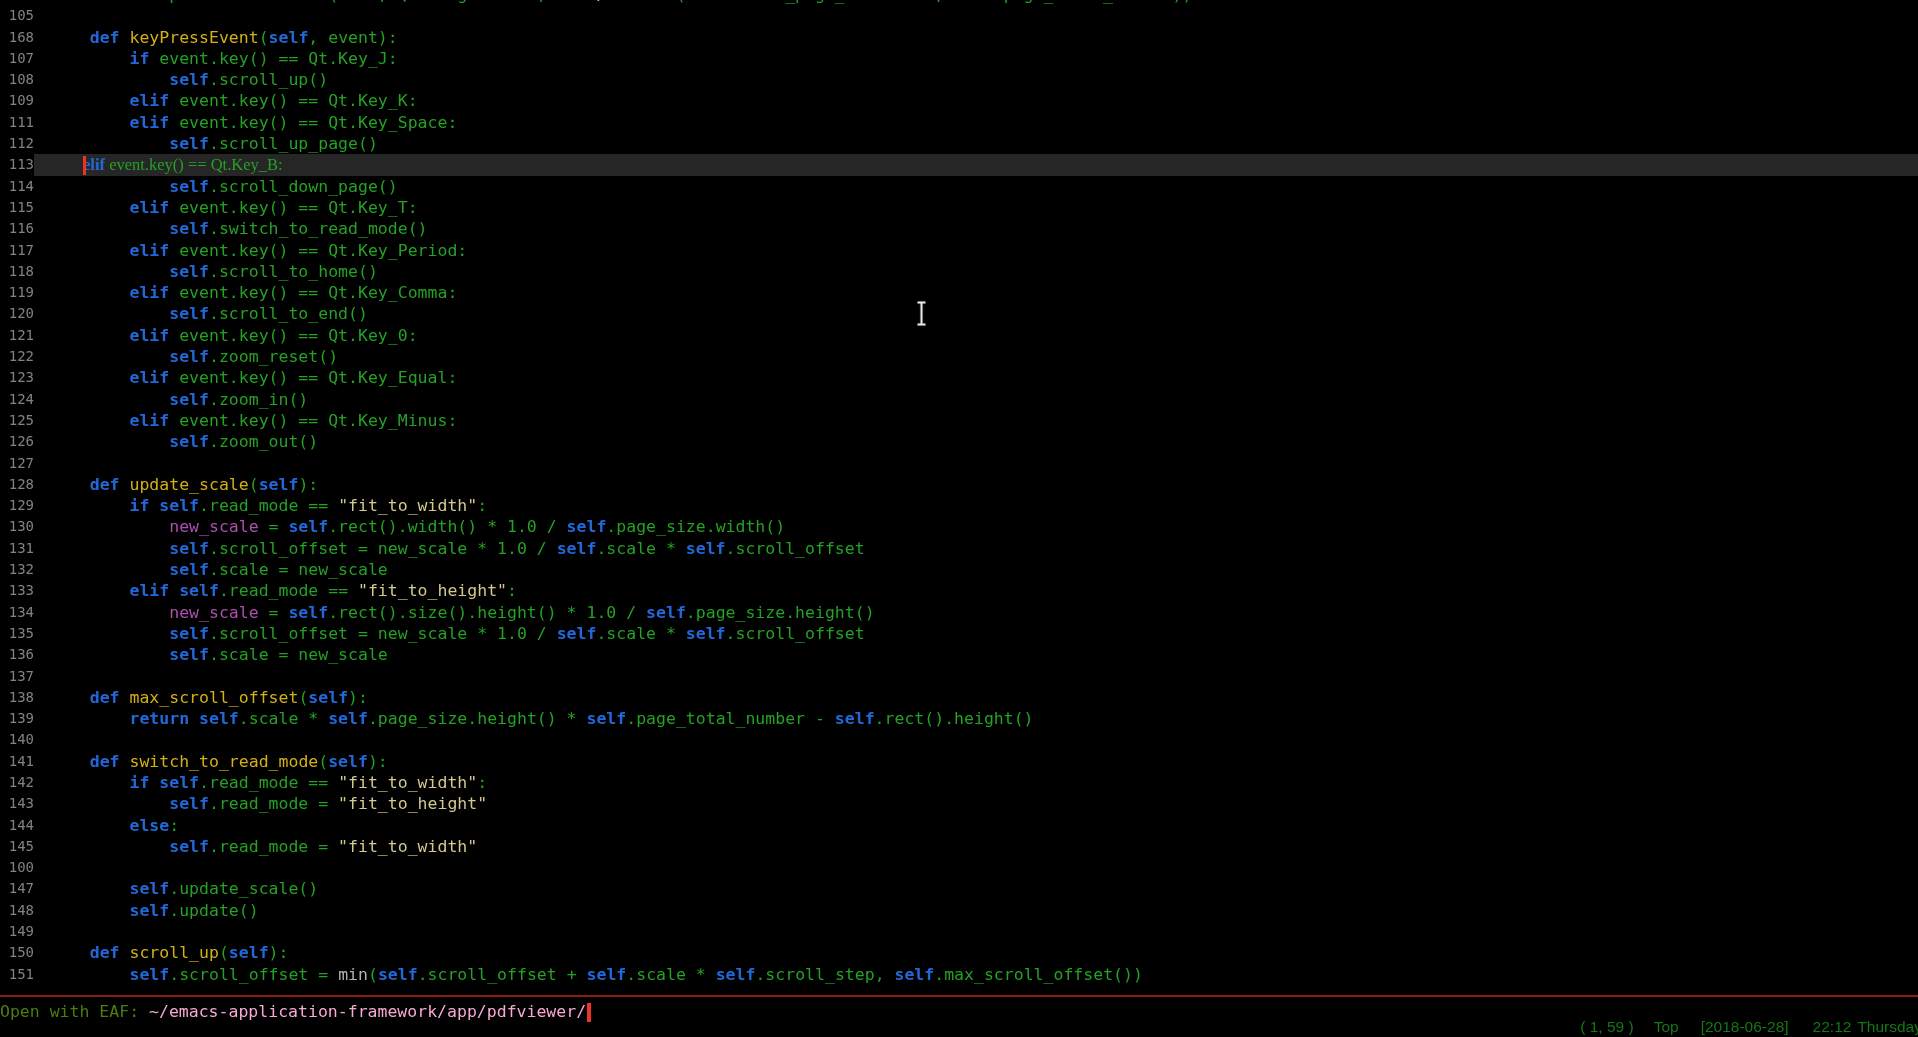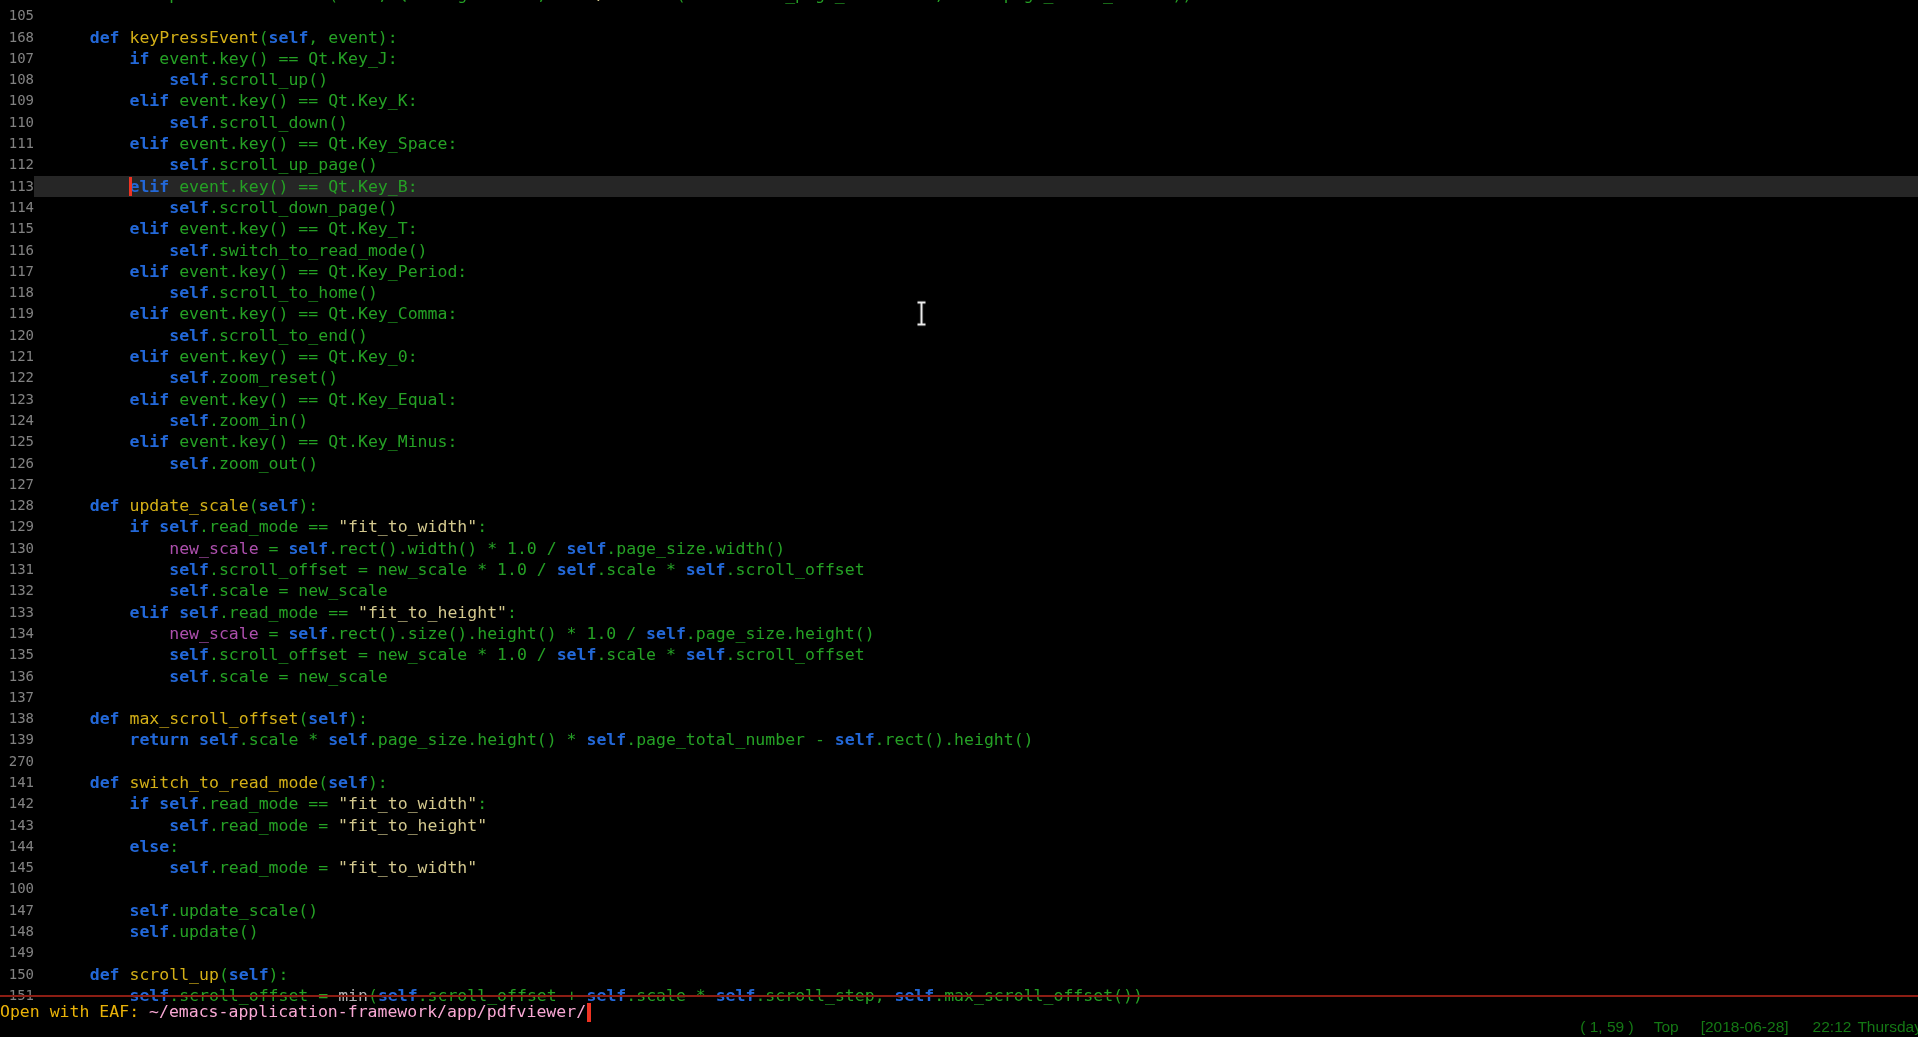--- a/index.html
+++ b/index.html
@@ -9,39 +9,39 @@
     font-family:"DejaVu Sans Mono",monospace;
   }
   
   #code-area{position:absolute;top:-16px;left:0;right:0;font-size:16.5px;}
   .row{display:flex;height:21.3px;line-height:21.3px;}
   .gutter{
     flex:0 0 34px;text-align:right;color:#828282;font-size:14px;
     user-select:none;
   }
   .code{flex:1;padding-left:16px;white-space:pre;color:#25a125;}
-  .row.hl .code{background:#262626;}
+  .row.hl .code{background:#262626;font-family:Liberation Serif, serif;}
   .c-d{color:#25a125;}
   .c-k{color:#2368d8;font-weight:bold;}
   .c-f{color:#d4b017;}
   .c-s{color:#d3c88e;}
   .c-v{color:#ad4fad;}
   .c-b{color:#b2b2b2;}
   .tcur{
     display:inline-block;width:3px;height:19px;margin-right:-3px;
     background:#ee3322;vertical-align:middle;position:relative;top:-1px;
   }
   
   #divider{position:absolute;top:995px;left:0;width:100%;height:2px;background:#8c1e14;}
   
   #minibuffer{
     position:absolute;top:1002px;left:0;right:0;height:35px;
     font-size:16.5px;line-height:20px;white-space:pre;
   }
-  .mb-prompt{color:#eab308;}
+  .mb-prompt{color:#4d7c0f;}
   .mb-input{color:#f9a8d4;}
   .mb-cursor{
     display:inline-block;width:3.5px;height:19px;background:#ee3322;
     vertical-align:middle;margin-left:1px;
   }
   
   #tray{
     position:absolute;bottom:1px;right:-4px;
     font-family:"Liberation Sans",sans-serif;font-size:15.5px;
     color:#147814;white-space:pre;
@@ -75,24 +75,20 @@
     </div>
     <div class="row">
       <span class="gutter">108</span>
       <span class="code"><span class="c-d">            </span><span class="c-k">self</span><span class="c-d">.scroll_up()</span></span>
     </div>
     <div class="row">
       <span class="gutter">109</span>
       <span class="code"><span class="c-d">        </span><span class="c-k">elif</span><span class="c-d"> event.key() == Qt.Key_K:</span></span>
     </div>
     <div class="row">
-      <span class="gutter">110</span>
-      <span class="code"><span class="c-d">            </span><span class="c-k">self</span><span class="c-d">.scroll_down()</span></span>
-    </div>
-    <div class="row">
       <span class="gutter">111</span>
       <span class="code"><span class="c-d">        </span><span class="c-k">elif</span><span class="c-d"> event.key() == Qt.Key_Space:</span></span>
     </div>
     <div class="row">
       <span class="gutter">112</span>
       <span class="code"><span class="c-d">            </span><span class="c-k">self</span><span class="c-d">.scroll_up_page()</span></span>
     </div>
     <div class="row hl">
       <span class="gutter">113</span>
       <span class="code"><span class="c-d">        </span><span class="tcur"></span><span class="c-k">elif</span><span class="c-d"> event.key() == Qt.Key_B:</span></span>
@@ -195,21 +191,21 @@
     </div>
     <div class="row">
       <span class="gutter">138</span>
       <span class="code"><span class="c-d">    </span><span class="c-k">def</span><span class="c-d"> </span><span class="c-f">max_scroll_offset</span><span class="c-d">(</span><span class="c-k">self</span><span class="c-d">):</span></span>
     </div>
     <div class="row">
       <span class="gutter">139</span>
       <span class="code"><span class="c-d">        </span><span class="c-k">return</span><span class="c-d"> </span><span class="c-k">self</span><span class="c-d">.scale * </span><span class="c-k">self</span><span class="c-d">.page_size.height() * </span><span class="c-k">self</span><span class="c-d">.page_total_number - </span><span class="c-k">self</span><span class="c-d">.rect().height()</span></span>
     </div>
     <div class="row">
-      <span class="gutter">270</span>
+      <span class="gutter">140</span>
       <span class="code"></span>
     </div>
     <div class="row">
       <span class="gutter">141</span>
       <span class="code"><span class="c-d">    </span><span class="c-k">def</span><span class="c-d"> </span><span class="c-f">switch_to_read_mode</span><span class="c-d">(</span><span class="c-k">self</span><span class="c-d">):</span></span>
     </div>
     <div class="row">
       <span class="gutter">142</span>
       <span class="code"><span class="c-d">        </span><span class="c-k">if</span><span class="c-d"> </span><span class="c-k">self</span><span class="c-d">.read_mode == </span><span class="c-s">"fit_to_width"</span><span class="c-d">:</span></span>
     </div>

